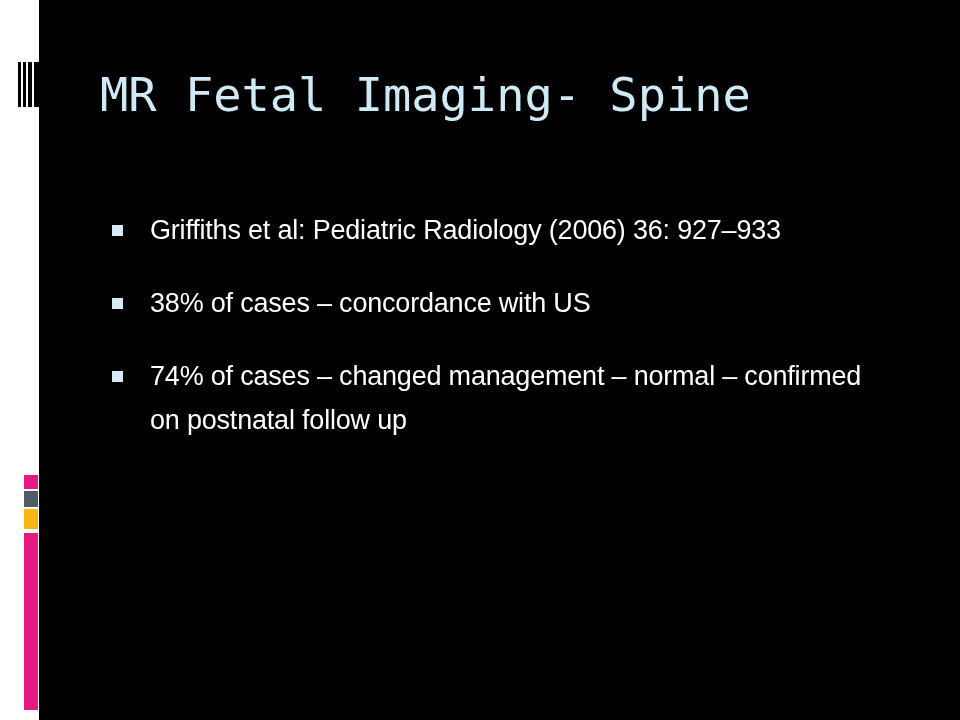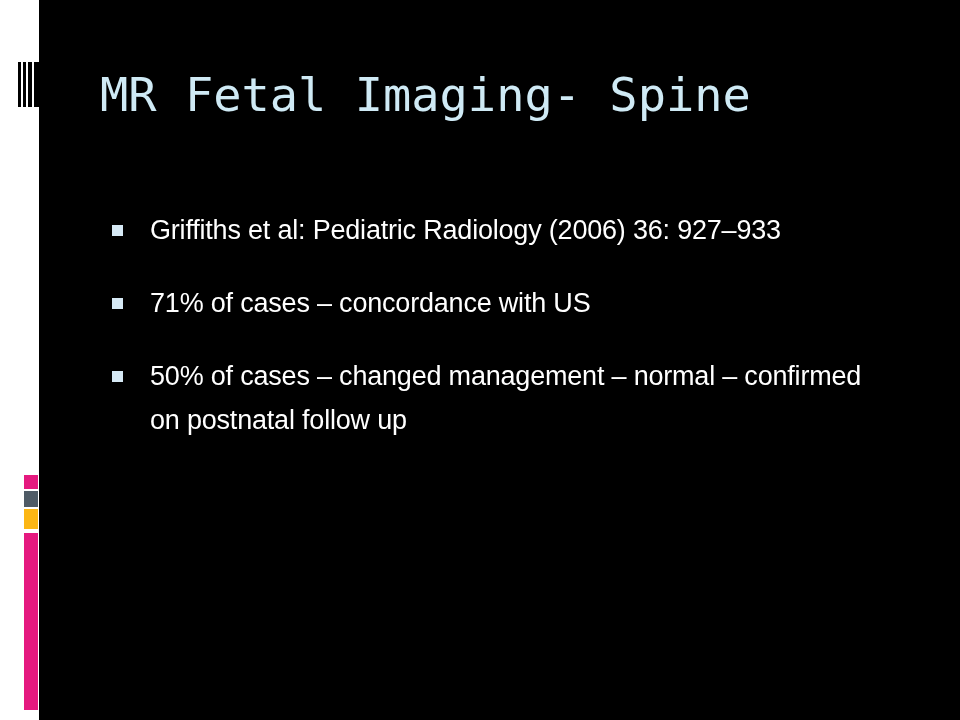--- a/index.html
+++ b/index.html
@@ -110,23 +110,23 @@
 
   <div id="bullets">
 
     <div class="bullet-row">
       <span class="bullet-marker"></span>
       <span class="bullet-text">Griffiths et al: Pediatric Radiology (2006) 36: 927–933</span>
     </div>
 
     <div class="bullet-row">
       <span class="bullet-marker"></span>
-      <span class="bullet-text">71% of cases – concordance with US</span>
+      <span class="bullet-text">38% of cases – concordance with US</span>
     </div>
 
     <div class="bullet-row">
       <span class="bullet-marker"></span>
-      <span class="bullet-text">50% of cases – changed management – normal – confirmed on postnatal follow up</span>
+      <span class="bullet-text">74% of cases – changed management – normal – confirmed on postnatal follow up</span>
     </div>
 
   </div>
 
 </div>
 
 </body></html>

